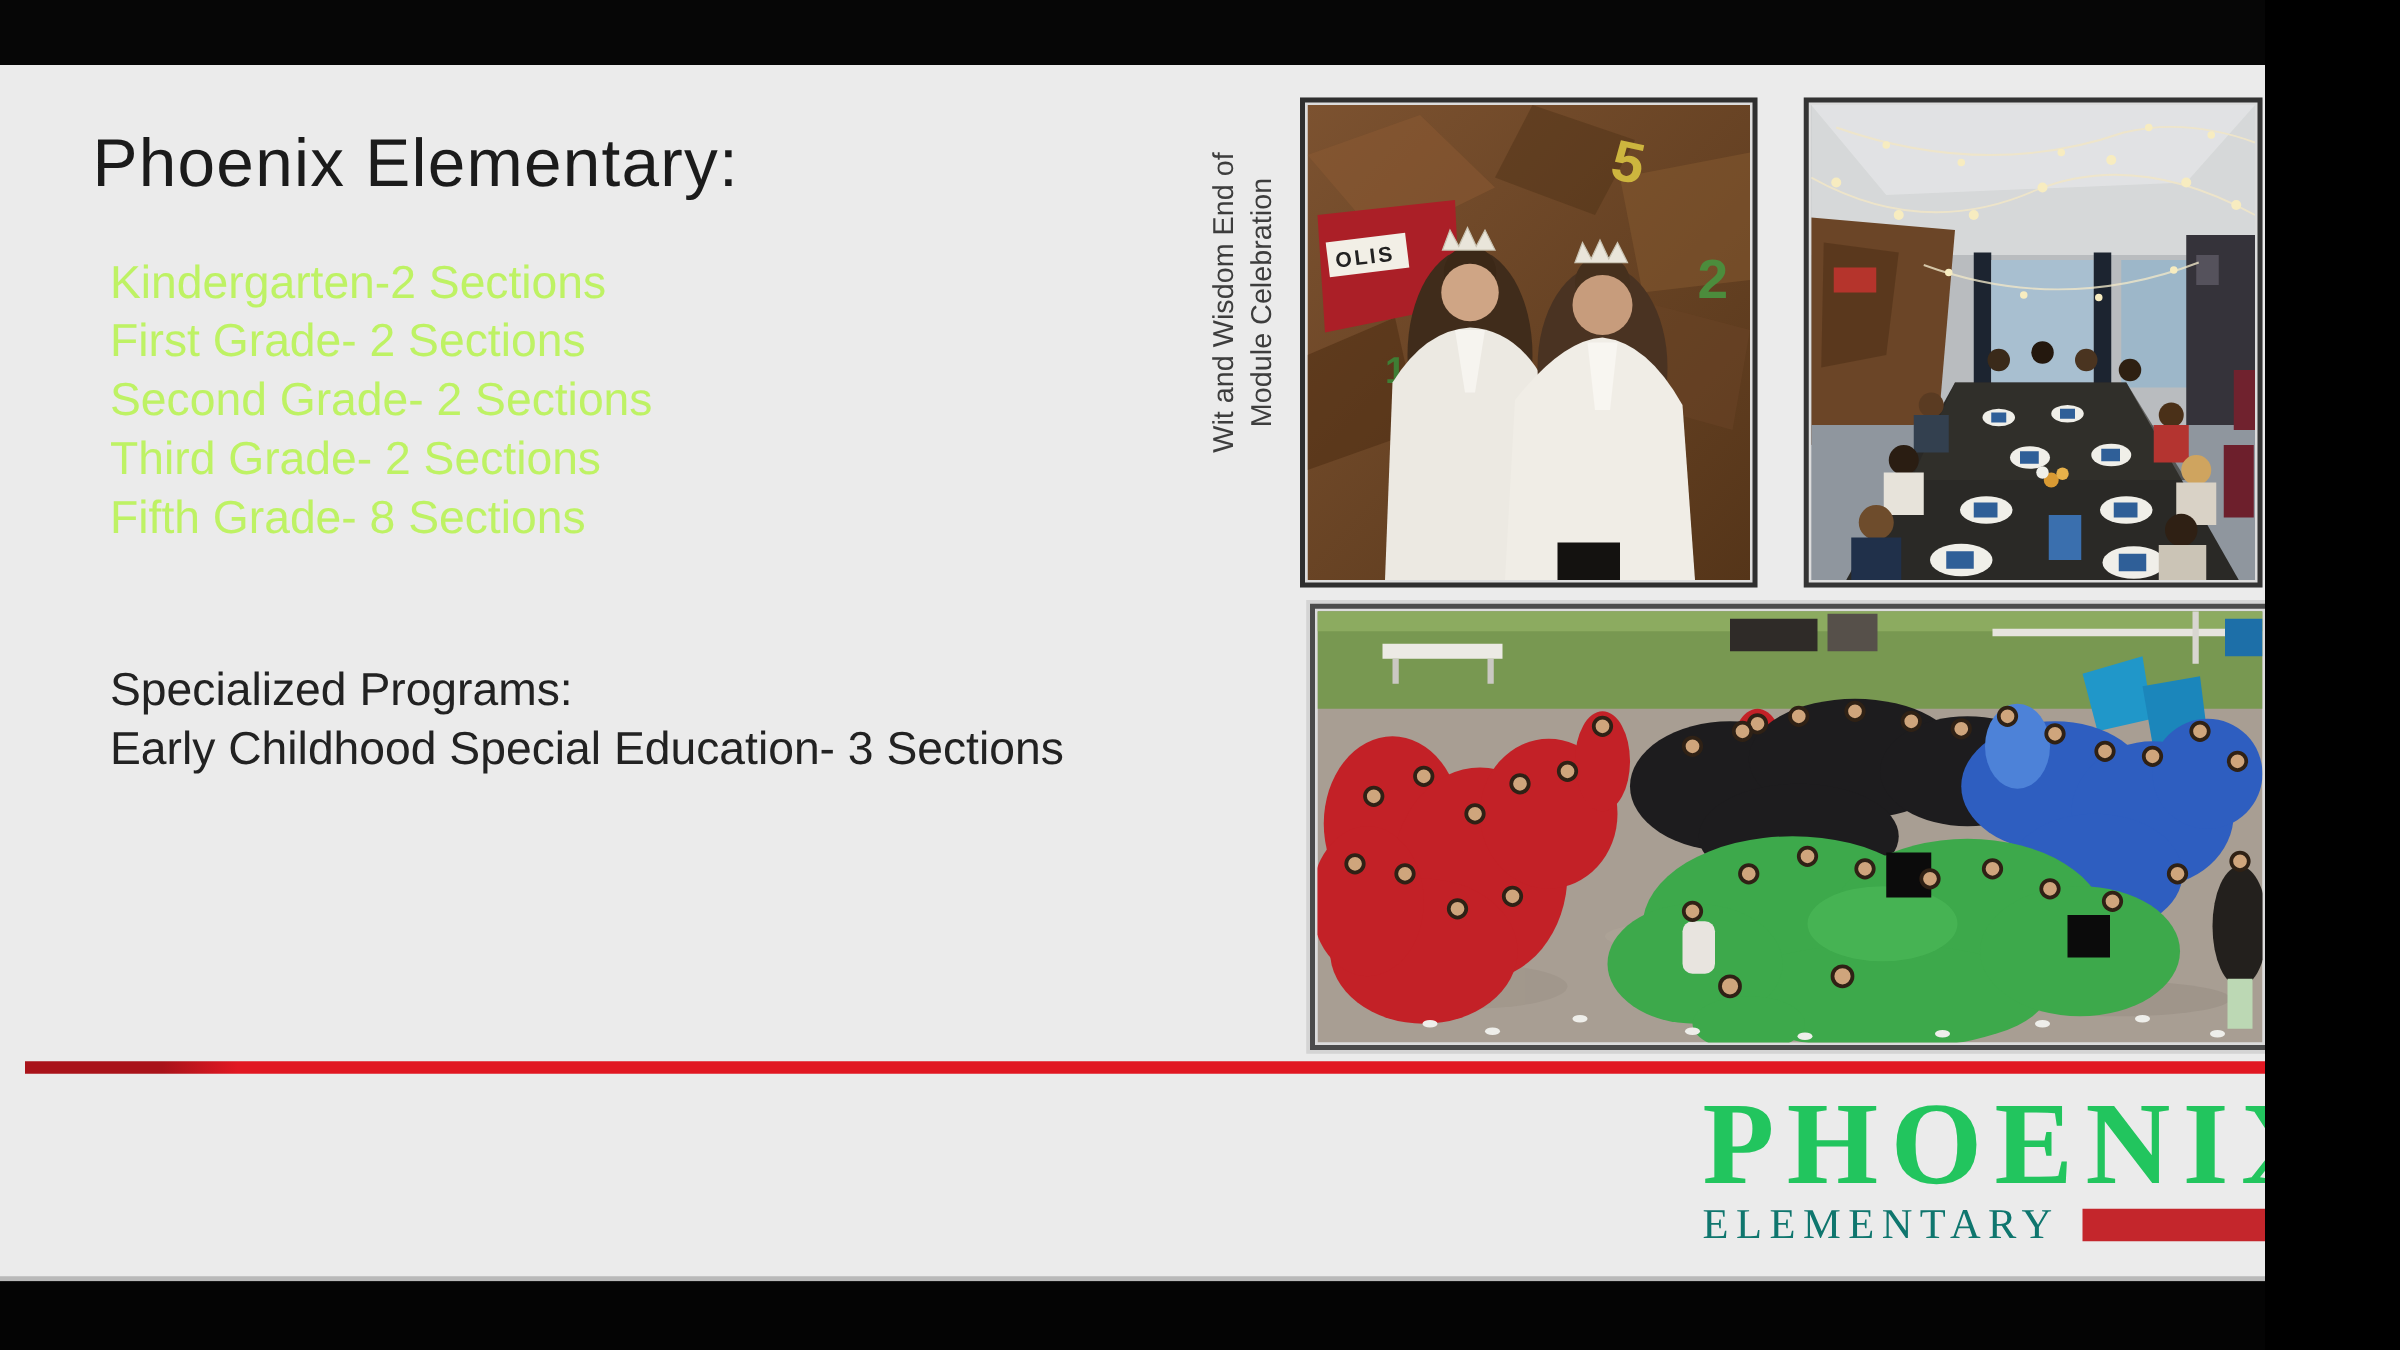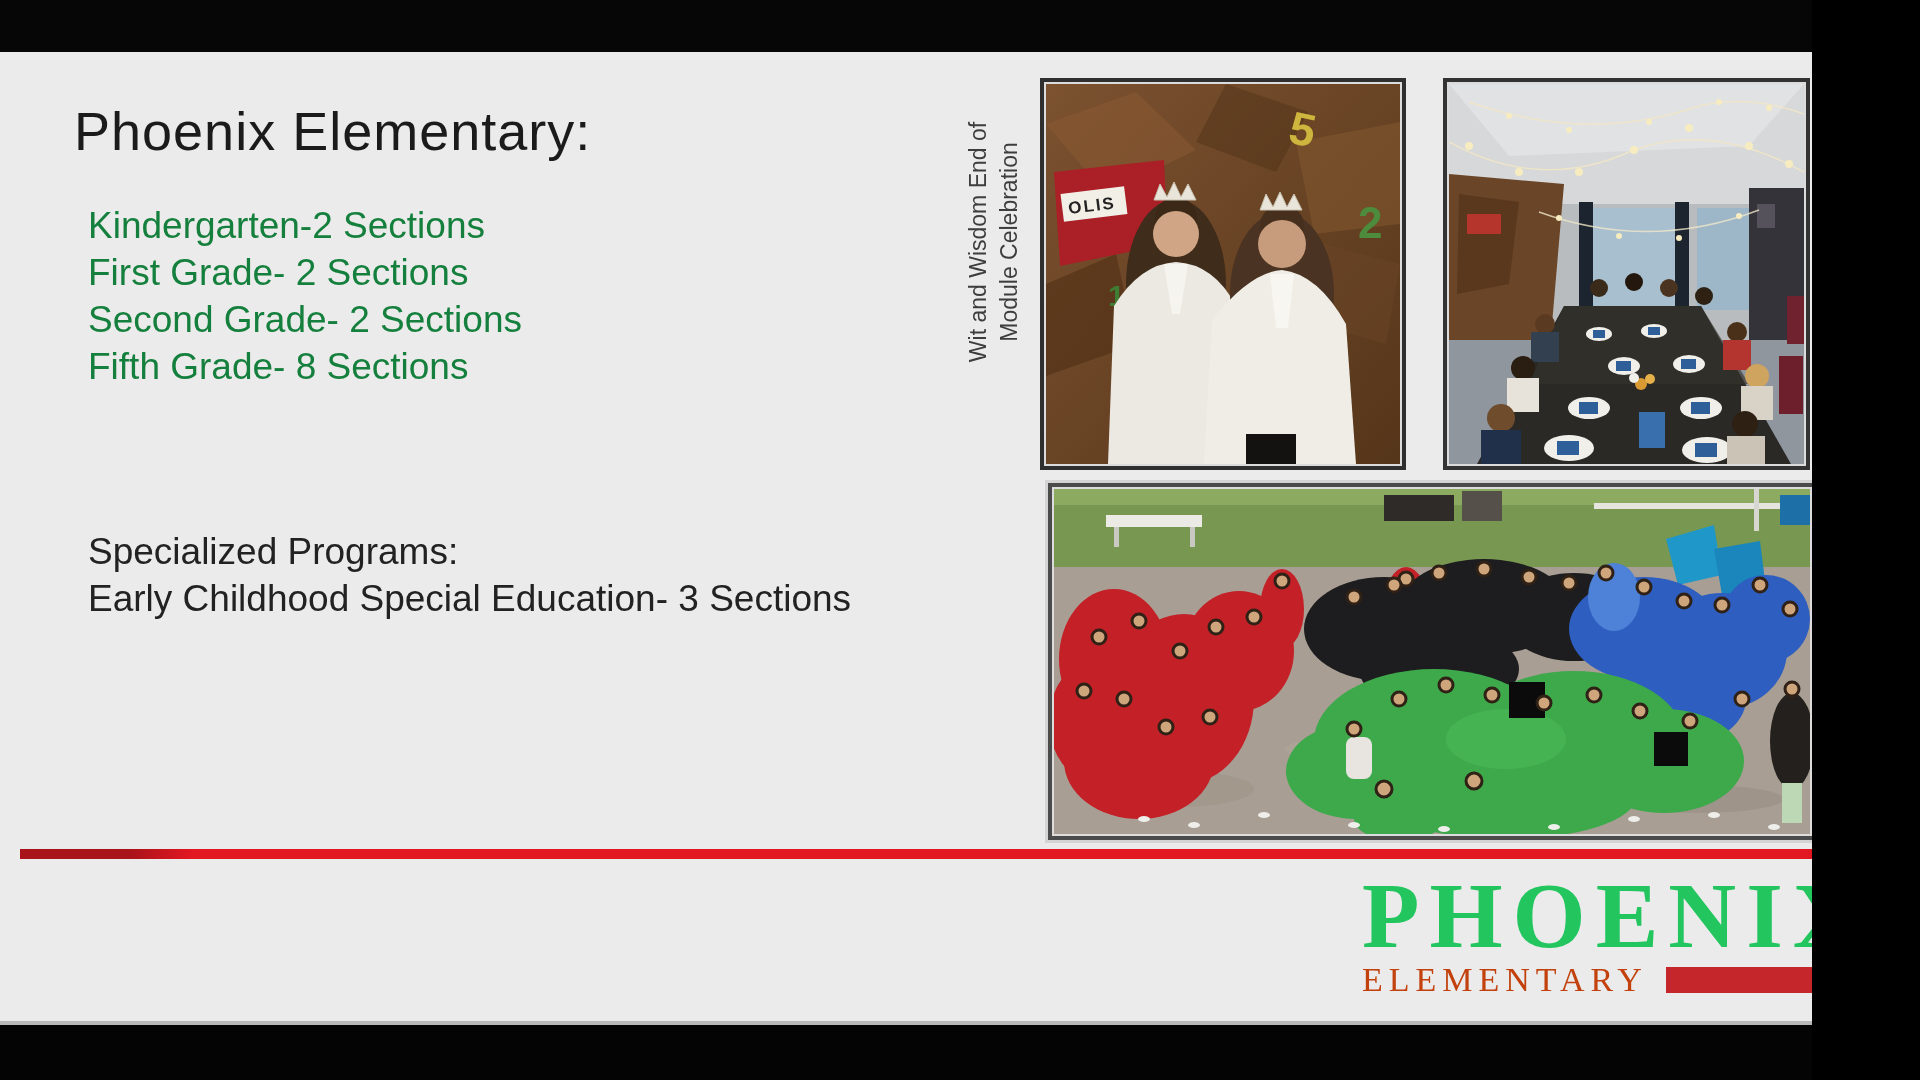--- a/index.html
+++ b/index.html
@@ -8,21 +8,21 @@
   .abs{position:absolute;}
 
   
   .bar-top{left:0;top:0;width:1920px;height:52px;background:#060606;}
   .bar-bottom{left:0;top:1025px;width:1920px;height:55px;background:#040404;}
   .slide-bg{left:0;top:52px;width:1920px;height:973px;background:#ebebeb;}
   .slide-bottom-edge{left:0;top:1021px;width:1920px;height:4px;background:#b9b9b9;}
 
   
   .title{left:74px;top:100px;font-size:54px;letter-spacing:1px;color:#1b1b1b;}
-  .grades{left:88px;top:202px;font-size:37px;line-height:47px;color:#15803d;}
+  .grades{left:88px;top:202px;font-size:37px;line-height:47px;color:#bef264;}
   .programs{left:88px;top:528px;font-size:37px;line-height:47px;color:#222;}
   .t-line{white-space:nowrap;}
 
   
   .caption{left:844px;top:211px;width:300px;height:62px;line-height:31px;font-size:23px;
            color:#3d3d3d;text-align:center;transform:rotate(-90deg);}
 
   
   .photo{box-sizing:border-box;background:#dcdcdc;padding:2px;}
   .photo svg{display:block;}
@@ -33,39 +33,40 @@
 
   
   .red-line{left:20px;top:849px;width:1863px;height:10px;
             background:linear-gradient(90deg,#a9131a 0px,#a9131a 110px,#e11722 170px,#e11722 100%);}
 
   
   .logo-title{left:1362px;top:868px;width:520px;font-family:"Liberation Serif","DejaVu Serif",serif;
               font-weight:700;font-size:94px;line-height:1;letter-spacing:10px;color:#22c55e;white-space:nowrap;}
   .logo-row{left:1362px;top:966px;width:508px;height:28px;display:flex;align-items:center;gap:18px;}
   .logo-sub{font-family:"Liberation Serif","DejaVu Serif",serif;font-size:34px;letter-spacing:6px;
-            color:#c2410c;line-height:28px;white-space:nowrap;}
+            color:#0f766e;line-height:28px;white-space:nowrap;}
   .logo-bar{flex:1;height:26px;background:#c4262c;}
 </style>
 </head>
 <body>
 
 <div class="stage">
 
   <div class="abs bar-top"></div>
   <div class="abs slide-bg"></div>
   <div class="abs slide-bottom-edge"></div>
   <div class="abs bar-bottom"></div>
 
   <div class="abs title">Phoenix Elementary:</div>
 
   <div class="abs grades">
     <div class="t-line">Kindergarten-2 Sections</div>
     <div class="t-line">First Grade- 2 Sections</div>
     <div class="t-line">Second Grade- 2 Sections</div>
+    <div class="t-line">Third Grade- 2 Sections</div>
     <div class="t-line">Fifth Grade- 8 Sections</div>
   </div>
 
   <div class="abs programs">
     <div class="t-line">Specialized Programs:</div>
     <div class="t-line">Early Childhood Special Education- 3 Sections</div>
   </div>
 
   <div class="abs caption">
     <div>Wit and Wisdom End of</div>

